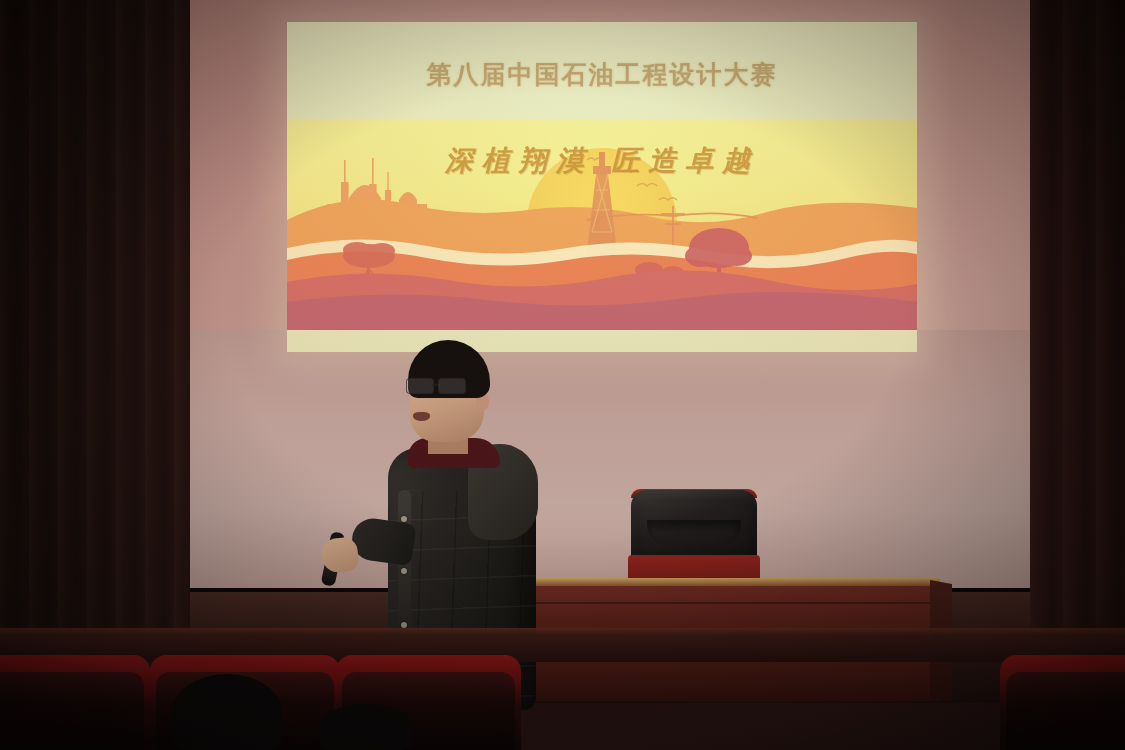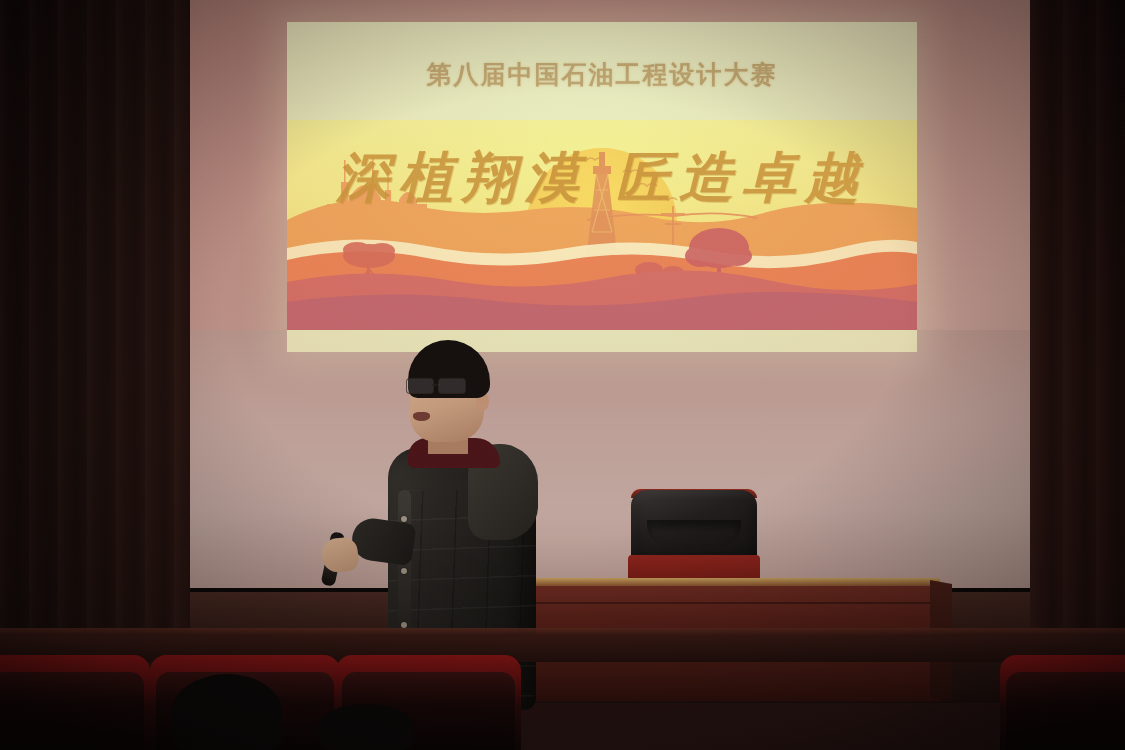--- a/index.html
+++ b/index.html
@@ -97,21 +97,21 @@
     position:absolute;left:50%;top:28px;width:150px;height:150px;
     margin-left:-75px;border-radius:50%;
     background:radial-gradient(circle at 50% 45%,#fbdc55 0%,#f7cf4e 55%,#f3c64d 100%);
     opacity:.92;
   }
   .dune{position:absolute;left:0;width:100%;}
   .slogan{
     position:absolute;left:0;top:22px;width:100%;
     text-align:center;z-index:6;
     font-family:"DejaVu Serif","Liberation Serif",serif;
-    font-weight:700;font-style:italic;font-size:54px;
+    font-weight:700;font-style:italic;font-size:28px;
     letter-spacing:9px;
     color:#c9933c;
     opacity:.88;
     text-shadow:1px 1px 0 rgba(180,120,40,.35);
   }
   .projector-haze{
     position:absolute;left:287px;top:22px;width:630px;height:330px;
     background:radial-gradient(ellipse 78% 82% at 48% 44%,rgba(255,255,225,.10),rgba(210,140,110,.22) 100%);
     pointer-events:none;
   }

